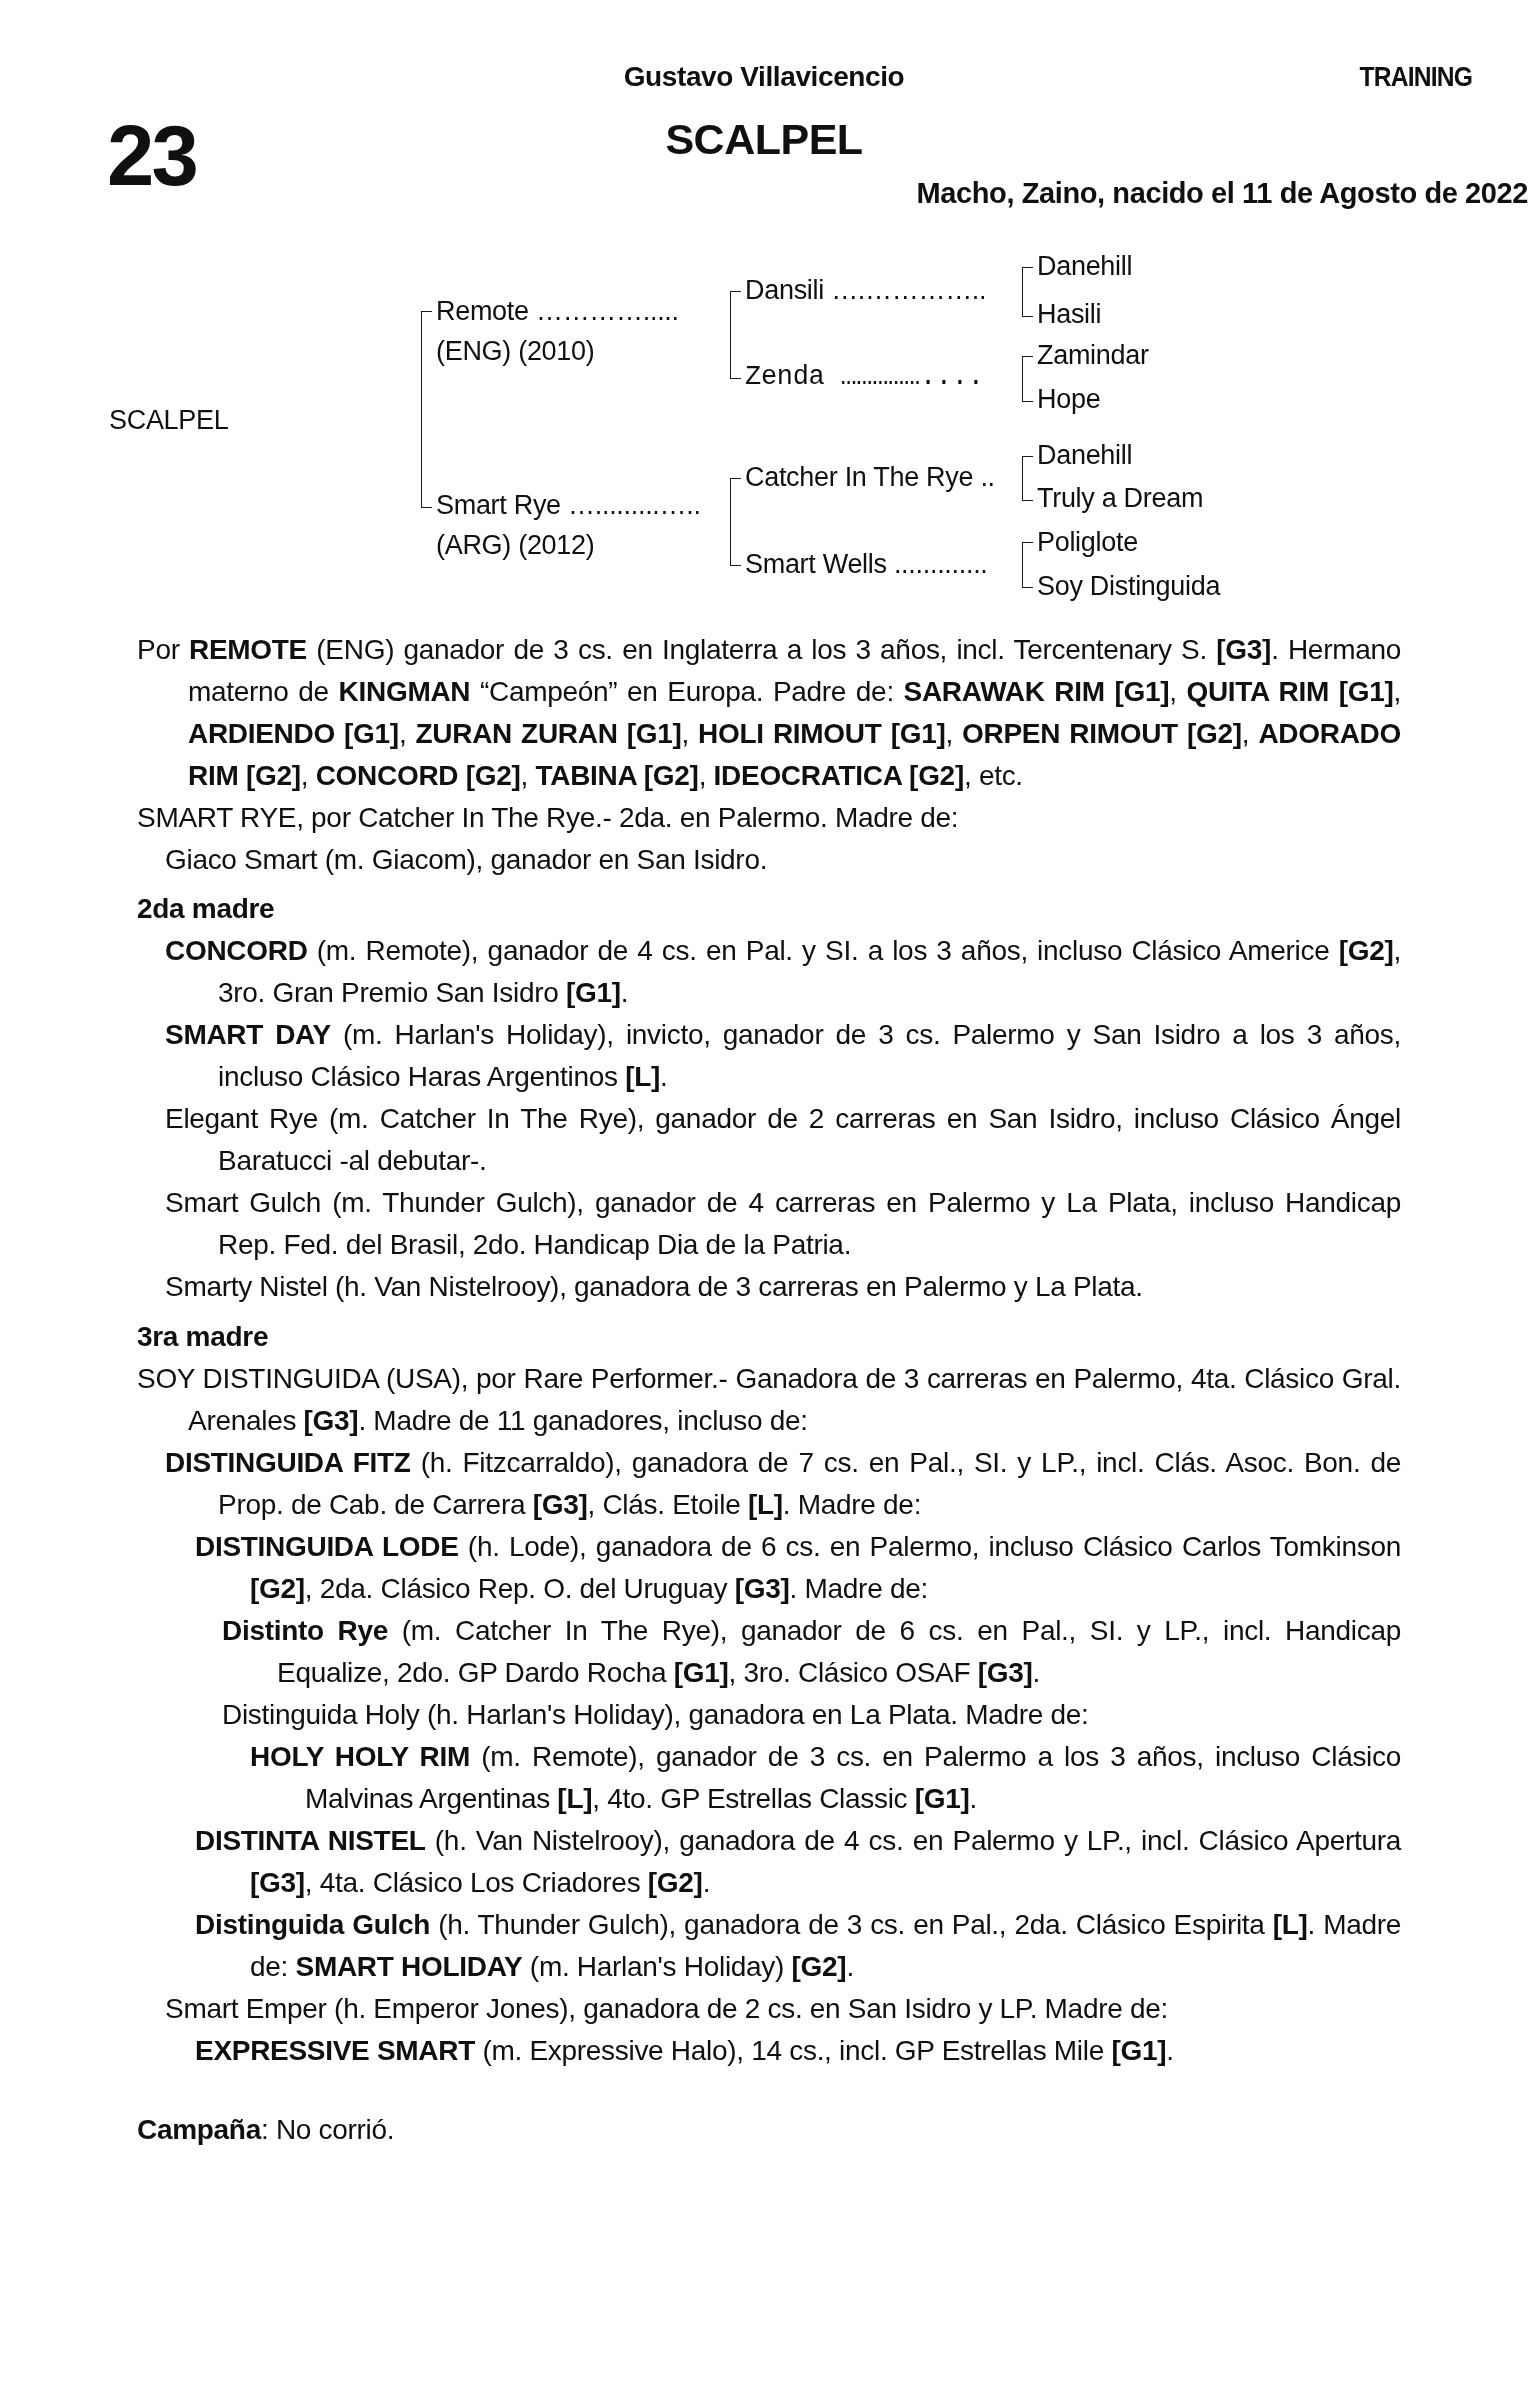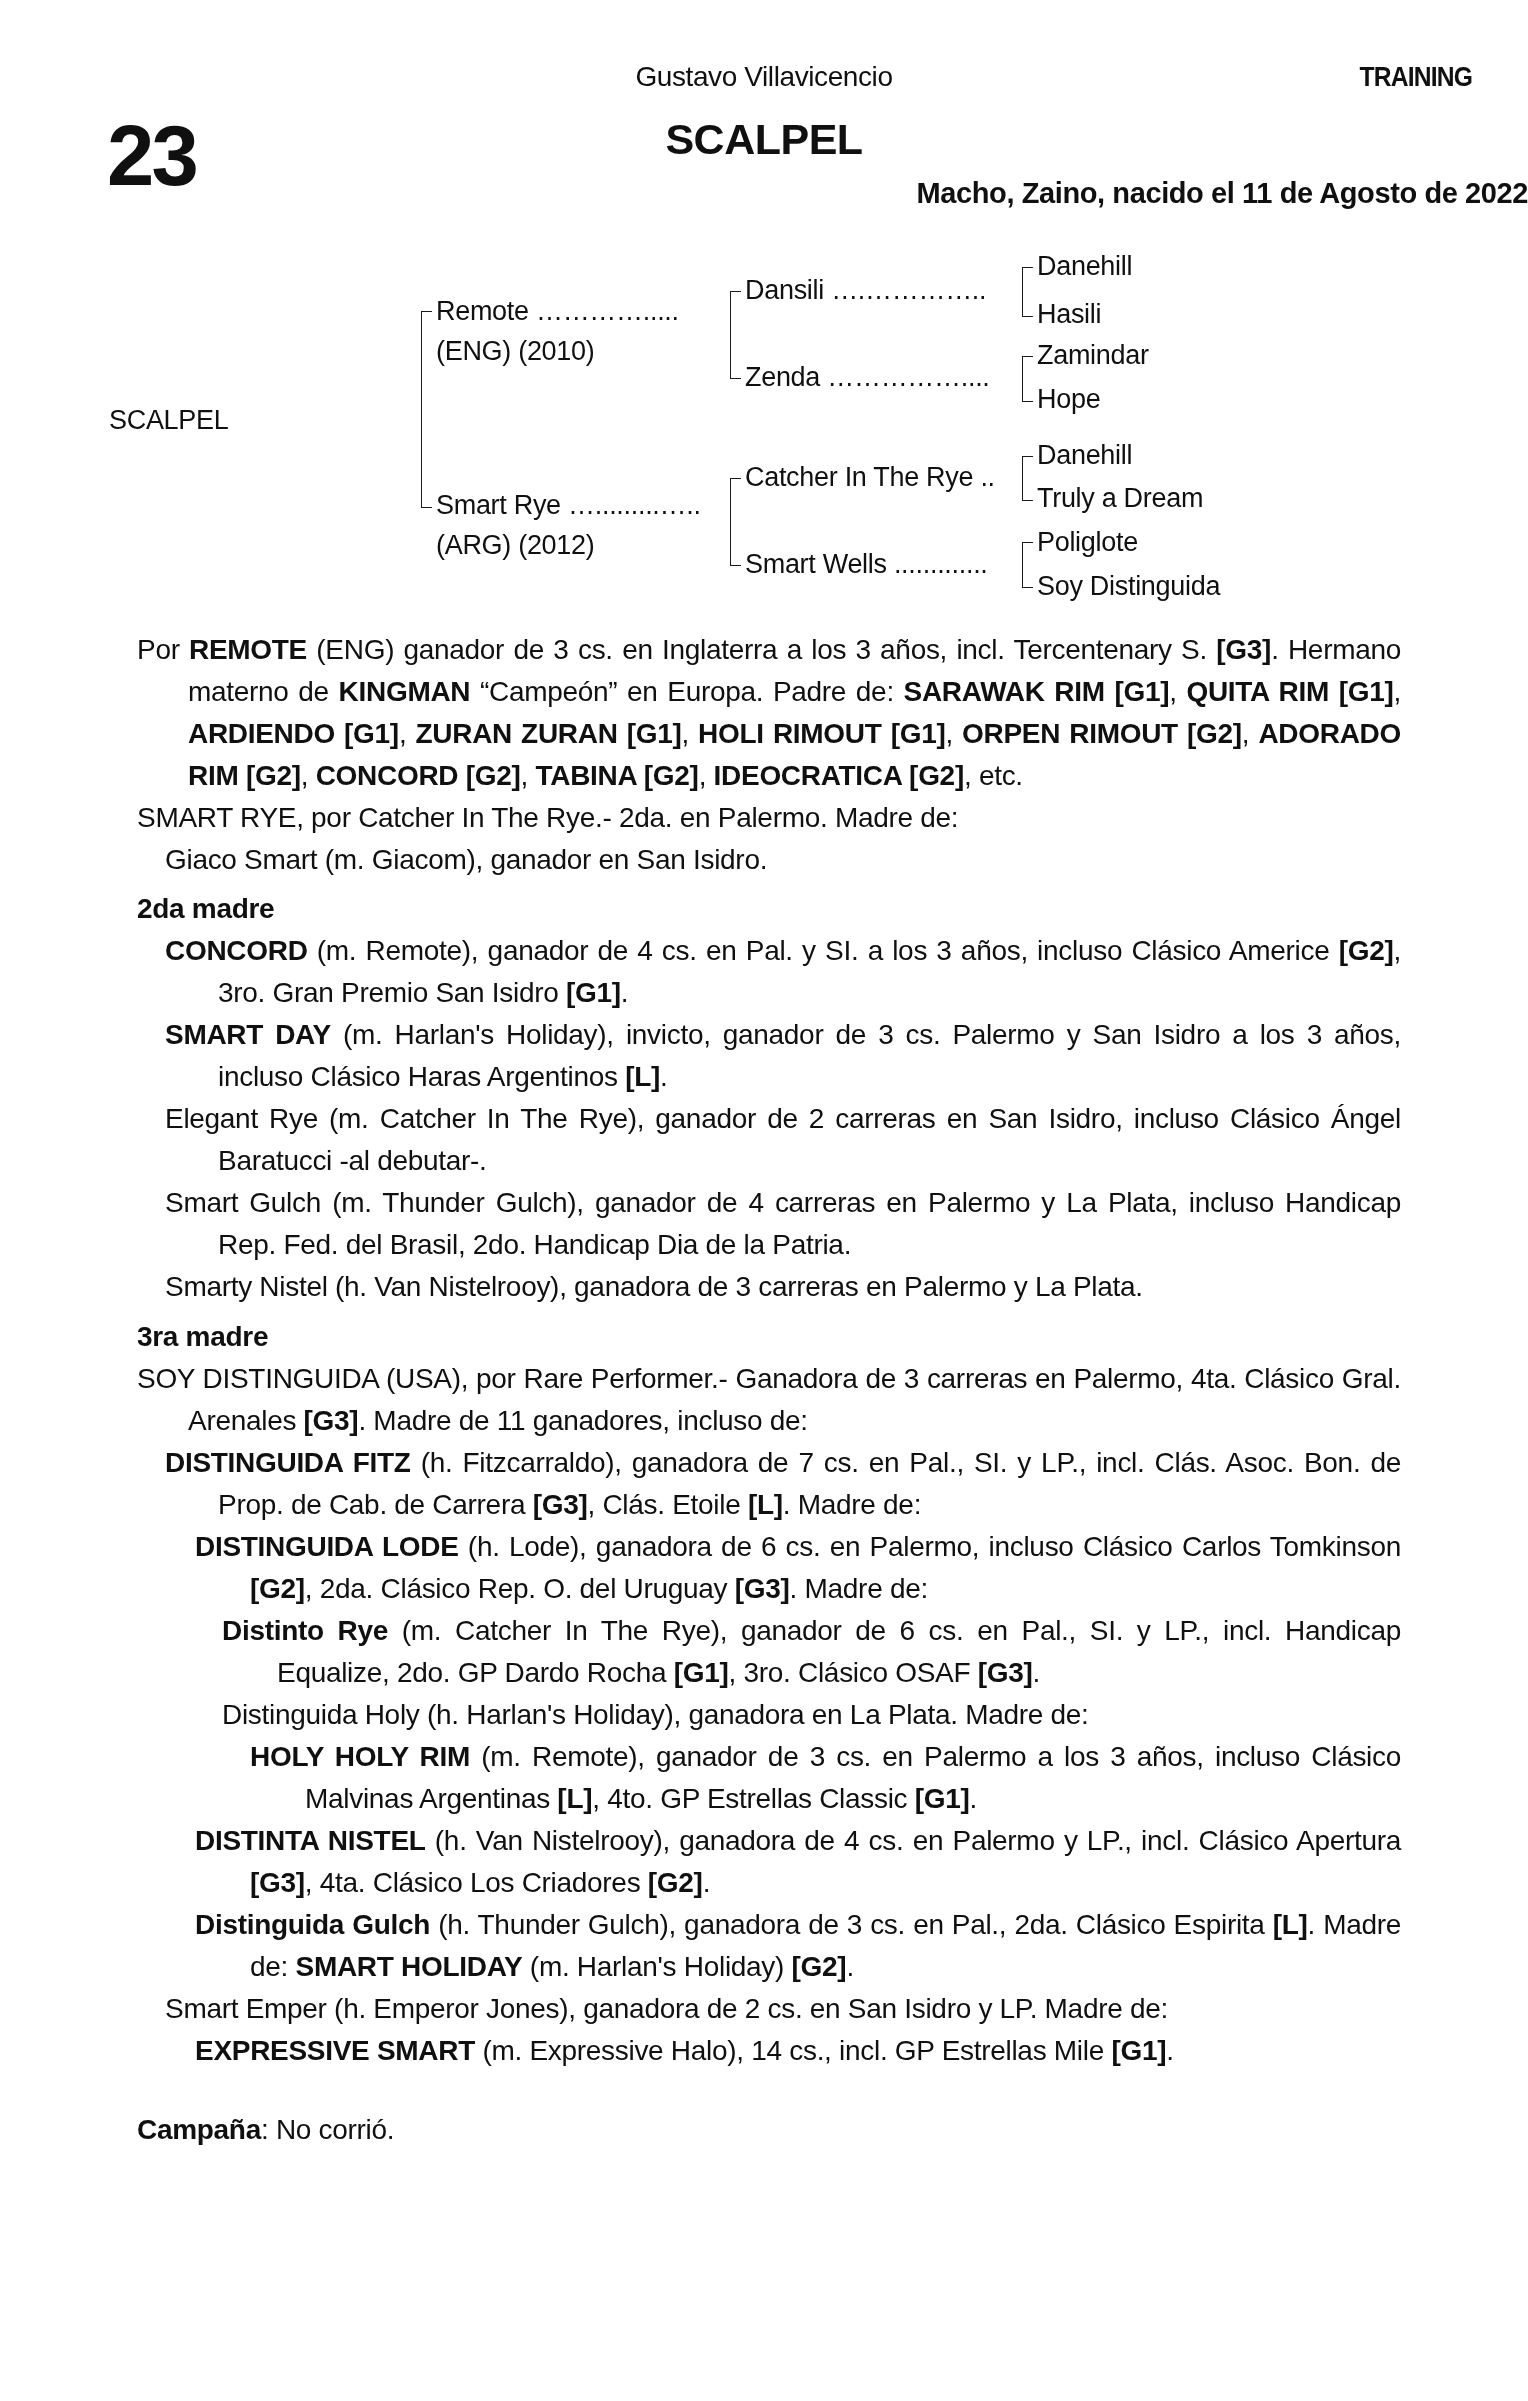--- a/index.html
+++ b/index.html
@@ -4,21 +4,21 @@
 <style>
   html,body{margin:0;padding:0;}
   body{
     width:1528px;height:2401px;background:#ffffff;color:#101010;
     font-family:"Liberation Sans","DejaVu Sans",sans-serif;
     position:relative;overflow:hidden;
     -webkit-font-smoothing:antialiased;
   }
   .abs{position:absolute;}
   
-  #consignor{top:61px;left:0;width:1528px;text-align:center;font-weight:normal;font-size:28px;letter-spacing:-0.4px;}
+  #consignor{top:61px;left:0;width:1528px;text-align:center;font-weight:bold;font-size:28px;letter-spacing:-0.4px;}
   #training{top:61px;right:56px;font-weight:bold;font-size:28px;letter-spacing:-0.9px;transform:scaleX(.88);transform-origin:100% 50%;}
   #lotnum{top:113px;left:107px;font-weight:bold;font-size:85px;letter-spacing:-2.8px;line-height:1;}
   #horsename{top:118px;left:0;width:1528px;text-align:center;font-weight:bold;font-size:43px;letter-spacing:-0.5px;line-height:1;}
   #subtitle{top:179px;left:0;width:1528px;text-align:right;font-weight:bold;font-size:29px;letter-spacing:-0.4px;line-height:1;}
   
   #tree{top:0;left:0;width:1528px;height:628px;font-size:27px;letter-spacing:-0.3px;}
   #tree .nd{position:absolute;white-space:nowrap;line-height:1;}
   .bracket{position:absolute;width:10.2px;border:1.6px solid #1b1b1b;border-right:none;}
   
   #bodytext{top:629px;left:137px;width:1264px;font-size:28px;line-height:42px;letter-spacing:-0.3px;}
@@ -44,21 +44,21 @@
   <span class="nd" style="left:109px;top:407px;">SCALPEL</span>
 
   <div class="bracket" style="left:421px;top:311px;height:195px;"></div>
   <span class="nd" style="left:436px;top:298px;">Remote ………….....</span>
   <span class="nd" style="left:436px;top:338px;">(ENG) (2010)</span>
   <span class="nd" style="left:436px;top:492px;">Smart Rye ….........…..</span>
   <span class="nd" style="left:436px;top:532px;">(ARG) (2012)</span>
 
   <div class="bracket" style="left:730px;top:291px;height:86px;"></div>
   <span class="nd" style="left:745px;top:277px;">Dansili ….…………..</span>
-  <span class="nd" style="left:745px;top:364px;">Zenda ……………....</span>
+  <span class="nd" style="left:745px;top:364px;font-family:Liberation Mono, monospace;">Zenda ……………....</span>
 
   <div class="bracket" style="left:730px;top:478px;height:86px;"></div>
   <span class="nd" style="left:745px;top:464px;">Catcher In The Rye ..</span>
   <span class="nd" style="left:745px;top:551px;">Smart Wells .............</span>
 
   <div class="bracket" style="left:1022px;top:267px;height:48px;"></div>
   <span class="nd" style="left:1037px;top:253px;">Danehill</span>
   <span class="nd" style="left:1037px;top:301px;">Hasili</span>
 
   <div class="bracket" style="left:1022px;top:356px;height:44px;"></div>

